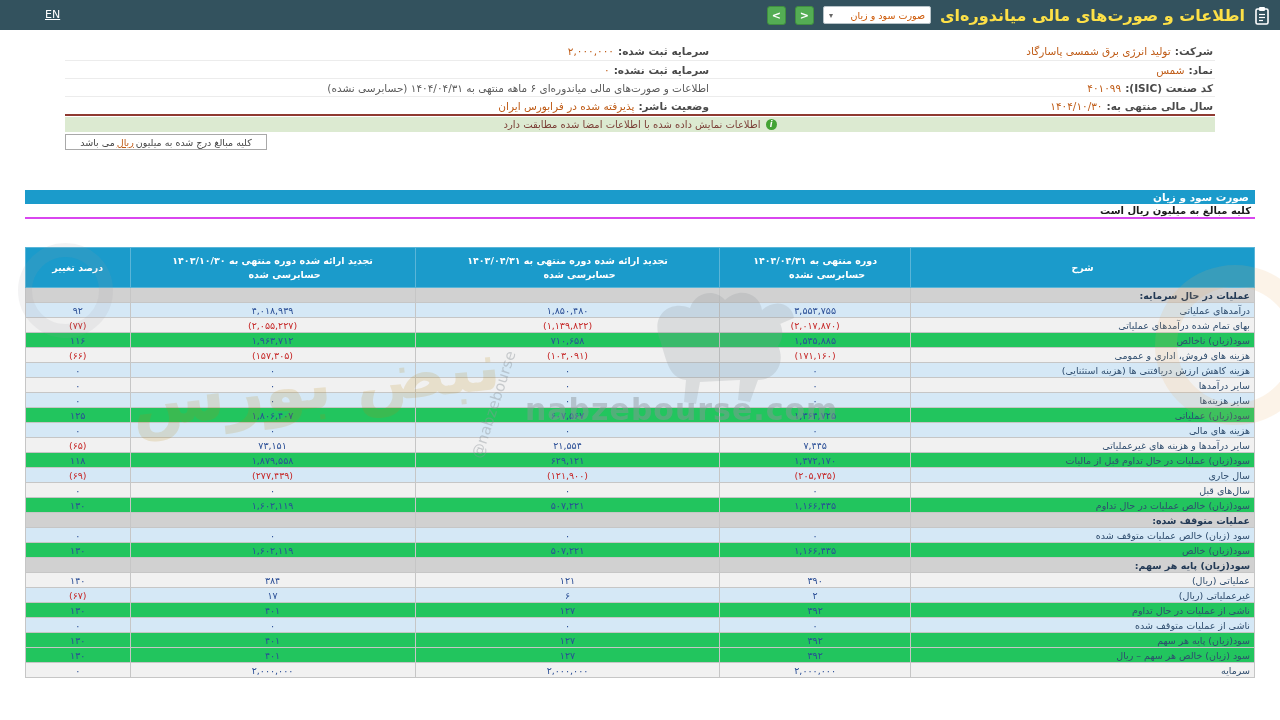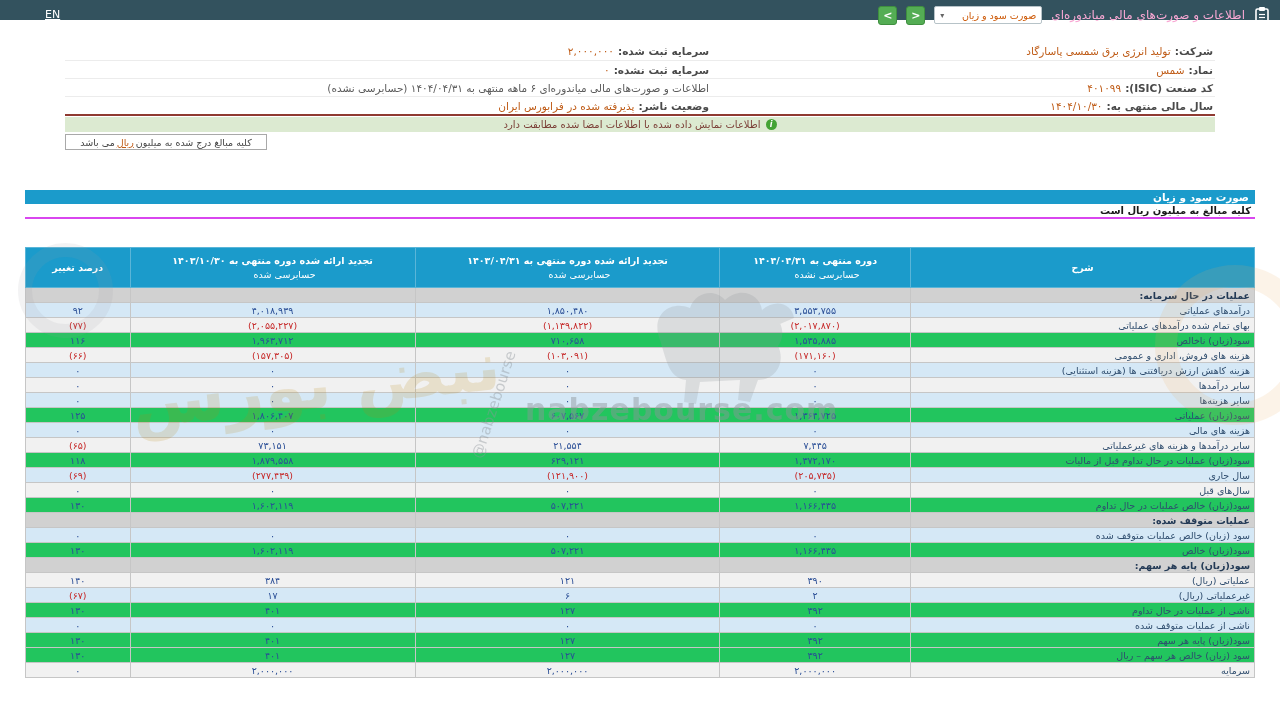--- a/index.html
+++ b/index.html
@@ -6,25 +6,25 @@
   html,body { width:1280px; height:720px; }
   body {
     font-family: "DejaVu Sans", "Liberation Sans", sans-serif;
     direction: rtl;
     background: #ffffff;
     position: relative;
     overflow: hidden;
     color:#333;
   }
   
-  .topbar{position:absolute;top:0;left:0;right:0;height:20px;background:#33525e;}
+  .topbar{position:absolute;top:0;left:0;right:0;height:30px;background:#33525e;}
   .en-link{position:absolute;left:45px;top:8px;color:#fff;font-size:11px;text-decoration:underline;cursor:pointer;direction:ltr;}
   .tb-group{position:absolute;right:10px;top:0;height:30px;display:flex;align-items:center;gap:9px;}
   .tb-icon{width:16px;height:18px;flex:0 0 auto;}
-  .tb-title{color:#f9a8d4;font-size:12px;font-weight:normal;white-space:nowrap;}
+  .tb-title{color:#fde047;font-size:16px;font-weight:bold;white-space:nowrap;}
   .tb-select{background:#fff;border:1px solid #b7c3c8;border-radius:2px;width:108px;height:18px;display:flex;align-items:center;justify-content:space-between;padding:0 5px;cursor:pointer;}
   .tb-select .val{color:#cc5500;font-size:9.5px;white-space:nowrap;overflow:hidden;}
   .tb-select .caret{color:#666;font-size:8px;}
   .nav-btn{width:19px;height:19px;background:#54ad54;border:1px solid #3f8f3f;border-radius:3px;color:#fff;font-size:11px;font-weight:bold;display:flex;align-items:center;justify-content:center;cursor:pointer;direction:ltr;}
   
   .info{position:absolute;top:42px;right:65px;left:65px;background:#fff;border-bottom:2px solid #8f3a31;}
   .info-row{display:flex;height:18px;align-items:center;border-top:1px solid #ececec;font-size:10.5px;}
   .info-row:first-child{border-top:none;}
   .cell-r{width:44%;display:flex;align-items:center;gap:4px;padding-right:2px;}
   .cell-l{width:56%;display:flex;align-items:center;gap:4px;}
@@ -37,21 +37,21 @@
   
   .currency-box{position:absolute;top:134px;left:65px;width:202px;height:16px;border:1px solid #a9a9a9;background:#fff;display:flex;align-items:center;justify-content:center;font-size:9.5px;color:#444;cursor:pointer;white-space:nowrap;}
   .currency-box .rial{color:#bf5b16;margin:0 2px;text-decoration:underline;}
   
   .stmt-bar{position:absolute;top:190px;right:25px;left:25px;height:14px;background:#1b9bcb;color:#fff;font-size:10.5px;font-weight:bold;display:flex;align-items:center;padding-right:6px;}
   .stmt-sub{position:absolute;top:204px;right:25px;left:25px;height:15px;font-size:10px;font-weight:bold;color:#1a1a1a;display:flex;align-items:center;padding-right:4px;border-bottom:2px solid #d946ef;}
   
   .tbl-wrap{position:absolute;top:247px;right:25px;left:25px;}
   table{width:100%;border-collapse:collapse;table-layout:fixed;}
   th{background:#1b9bcb;color:#fff;font-size:9.5px;font-weight:bold;border:1px solid #5ab5d8;height:40px;vertical-align:middle;padding:1px;}
-  th .l2{margin-top:3px;font-weight:normal;padding-left:24px;}
+  th .l2{margin-top:3px;font-weight:bold;padding-left:24px;}
   td{height:15px;font-size:9.5px;border:1px solid #c6c6c6;padding:0 4px;color:#2f4d6e;vertical-align:middle;white-space:nowrap;overflow:hidden;}
   td.num{text-align:center;color:#2a4e96;direction:ltr;}
   td.num.neg{color:#c62828;}
   tr.r-section td{background:#d1d1d1;color:#233a56;font-weight:bold;}
   tr.r-blue td{background:#d5e8f6;}
   tr.r-plain td{background:#f1f1f1;}
   tr.r-highlight td{background:#22c55e;}
   
   .wm{position:absolute;pointer-events:none;z-index:5;}
   .wm-domain{left:525px;top:392px;font-size:30px;font-weight:bold;color:#8e959b;opacity:.45;direction:ltr;letter-spacing:1px;}

